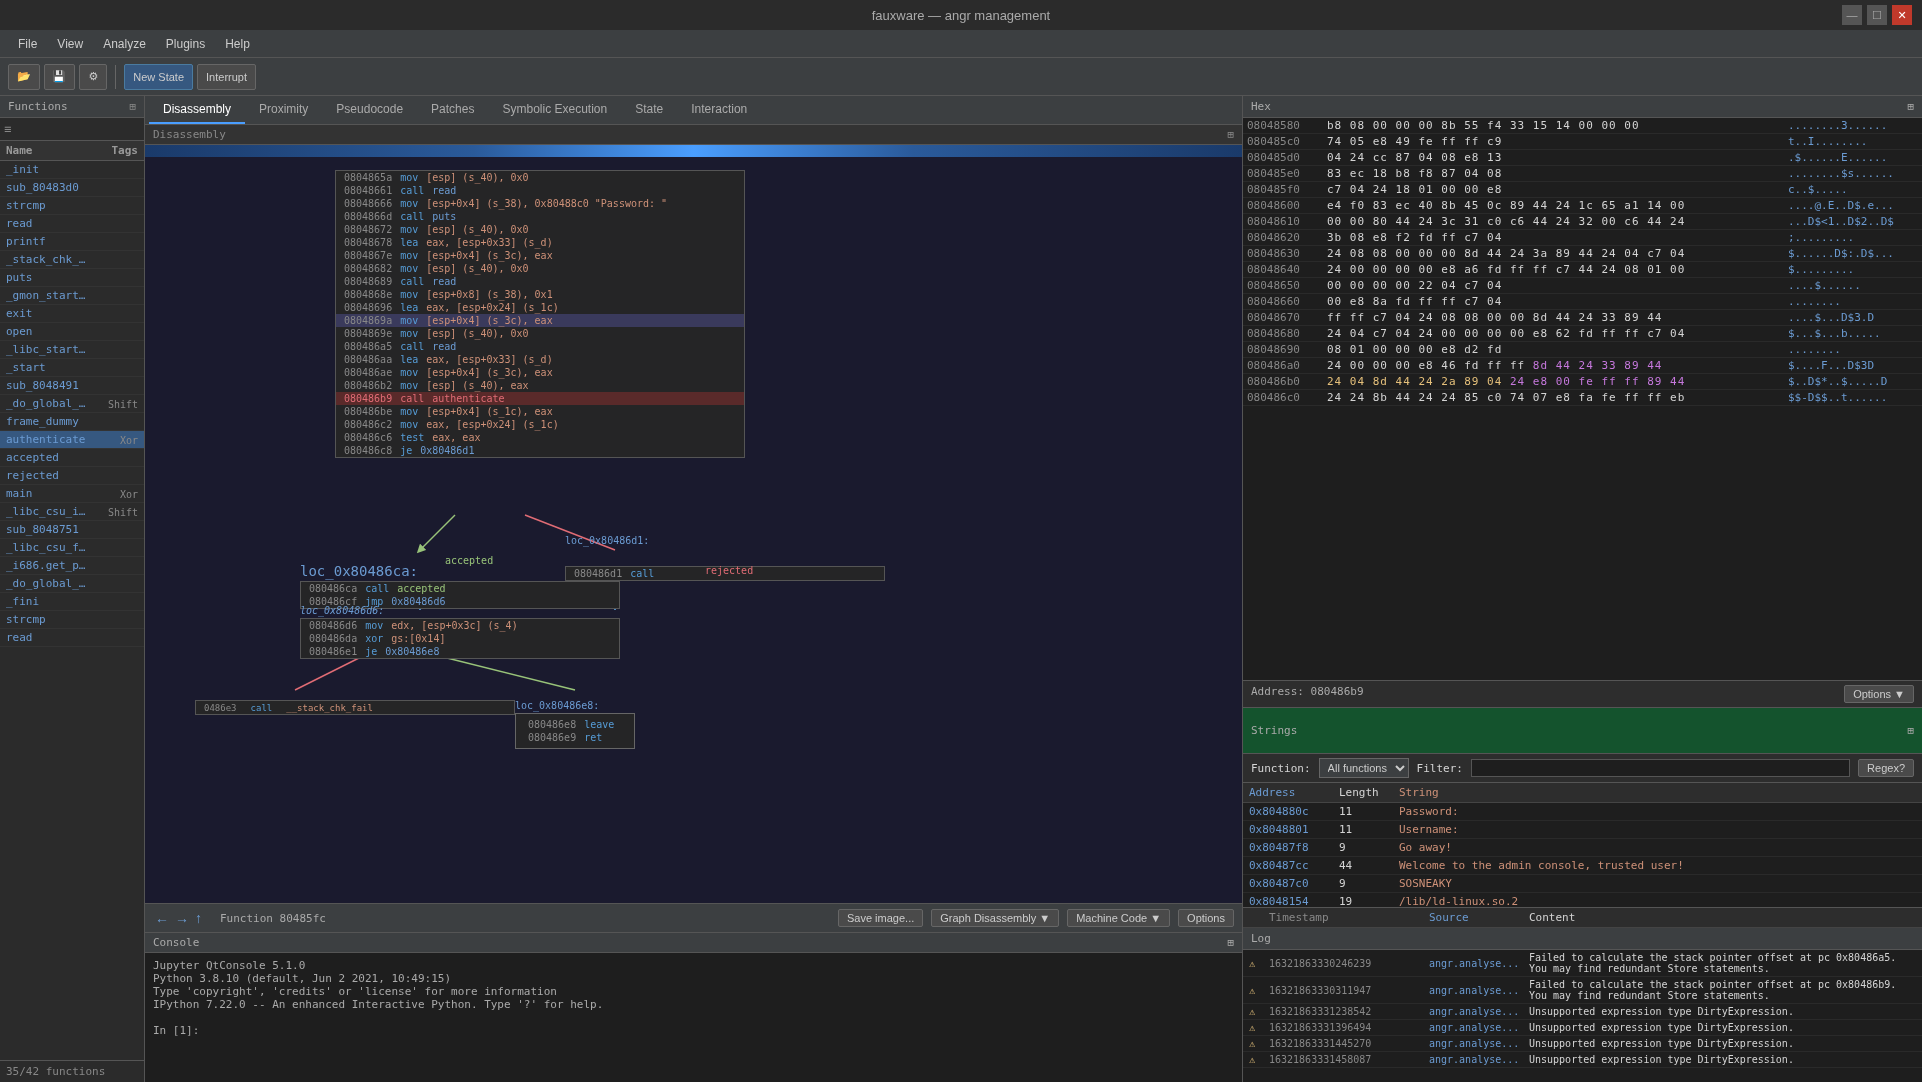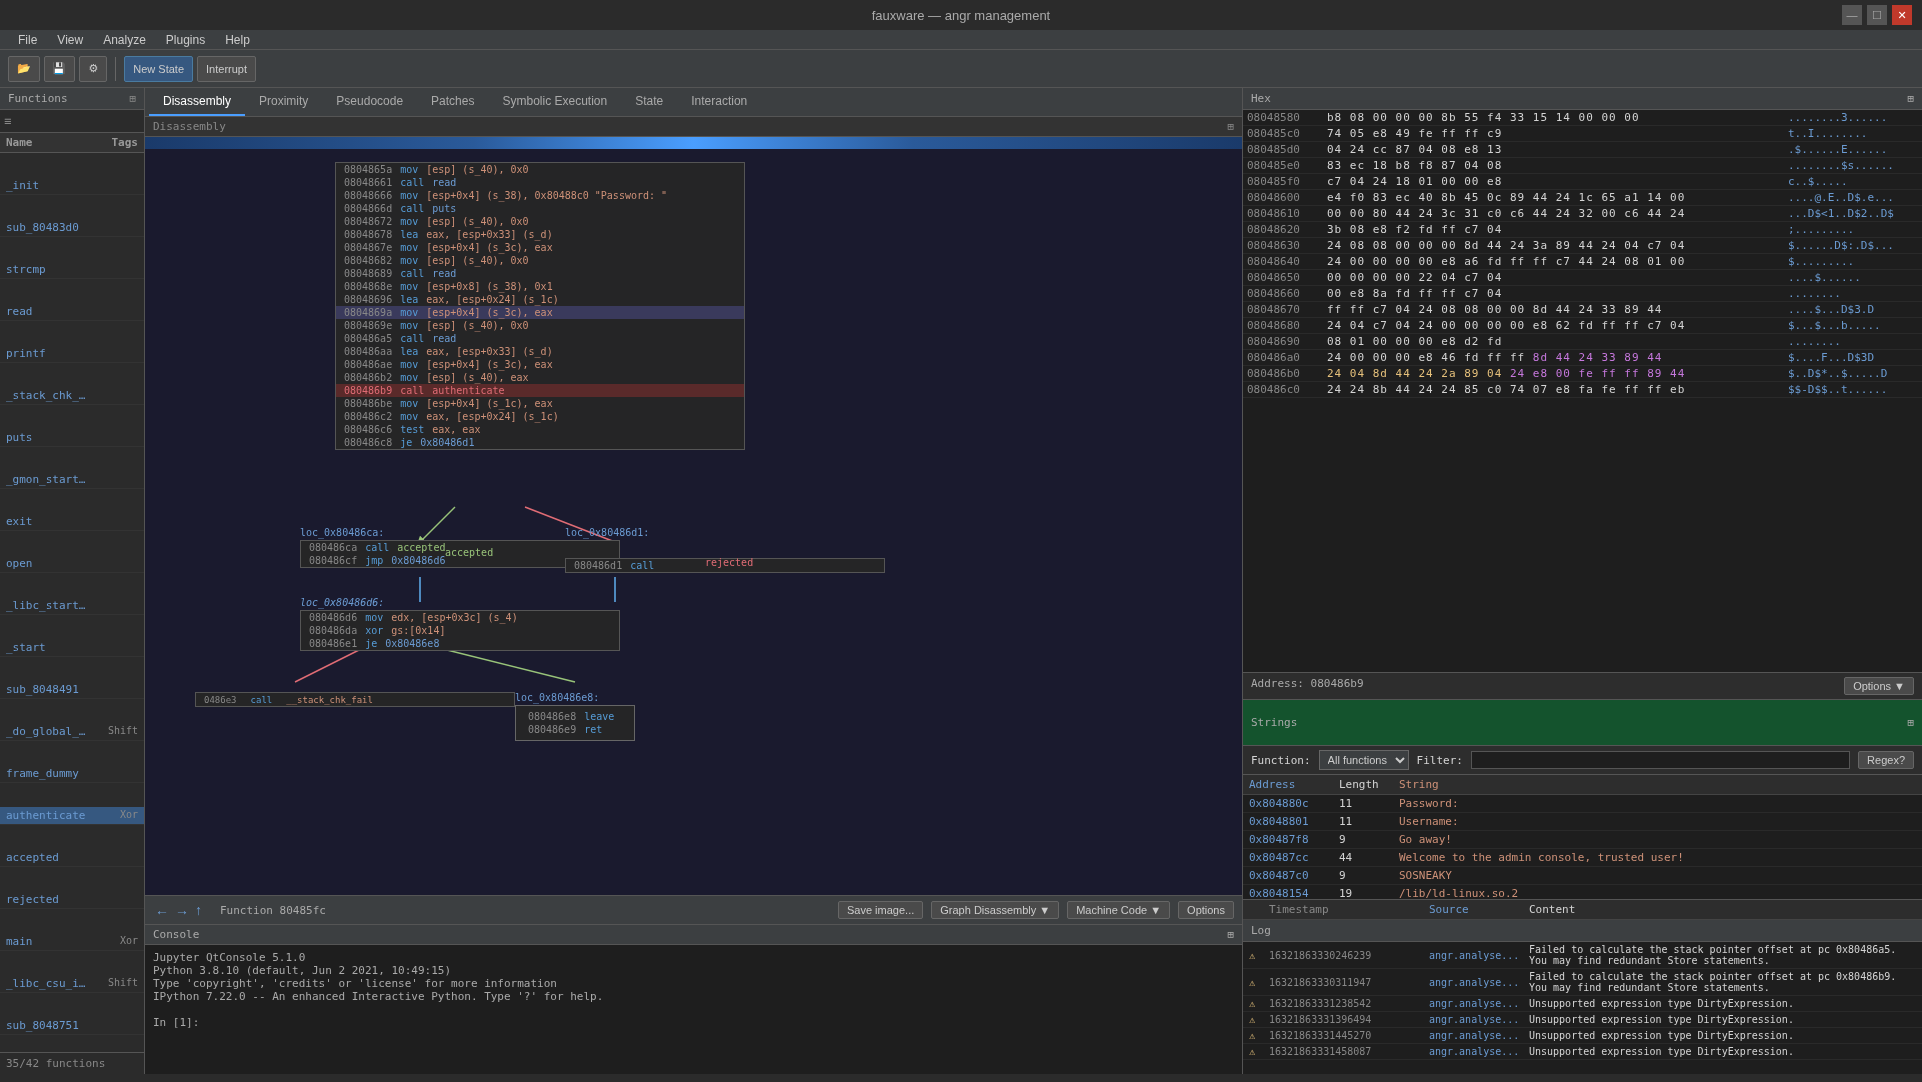--- a/index.html
+++ b/index.html
@@ -1,19 +1,19 @@
 <!DOCTYPE html>
 <html><head>
   <meta charset="utf-8">
   <style>
     * { box-sizing: border-box; margin: 0; padding: 0; }
     body { font-family: 'Consolas', 'Monaco', monospace; font-size: 12px; background: #2b2b2b; color: #d4d4d4; overflow: hidden; width: 1922px; height: 1082px; }
     
     
-    #menubar { background: #3c3f41; height: 20px; display: flex; align-items: center; padding: 0 8px; border-bottom: 1px solid #555; }
+    #menubar { background: #3c3f41; height: 28px; display: flex; align-items: center; padding: 0 8px; border-bottom: 1px solid #555; }
     #menubar .menu-item { padding: 4px 10px; cursor: pointer; color: #ccc; font-size: 12px; font-family: sans-serif; }
     
     
     #titlebar { background: #2b2b2b; height: 30px; display: flex; align-items: center; justify-content: center; color: #aaa; font-size: 13px; font-family: sans-serif; }
     #titlebar .window-controls { position: absolute; right: 10px; top: 5px; display: flex; gap: 5px; }
     #titlebar .win-btn { width: 20px; height: 20px; background: #555; border: none; color: #aaa; cursor: pointer; font-size: 11px; display: flex; align-items: center; justify-content: center; }
     
     
     #toolbar { background: #3c3f41; height: 38px; display: flex; align-items: center; padding: 0 8px; gap: 4px; border-bottom: 1px solid #555; }
     .toolbar-btn { background: #4a4a4a; border: 1px solid #666; color: #ccc; padding: 3px 8px; cursor: pointer; font-size: 11px; font-family: sans-serif; border-radius: 2px; height: 26px; display: flex; align-items: center; gap: 4px; }
@@ -21,21 +21,21 @@
     .toolbar-separator { width: 1px; height: 24px; background: #666; margin: 0 4px; }
     
     
     #main-layout { display: flex; height: calc(1082px - 30px - 28px - 38px); }
     
     
     #functions-panel { width: 145px; background: #2b2b2b; border-right: 1px solid #555; display: flex; flex-direction: column; }
     #functions-header { background: #3c3f41; padding: 4px 8px; font-size: 11px; color: #aaa; border-bottom: 1px solid #555; display: flex; justify-content: space-between; align-items: center; }
     #functions-toolbar { padding: 4px; border-bottom: 1px solid #555; }
     #functions-table { flex: 1; overflow-y: auto; }
-    .func-row { display: flex; padding: 2px 6px; cursor: pointer; border-bottom: 1px solid #333; justify-content: space-between; align-items: flex-start; margin-top: 24px; }
+    .func-row { display: flex; padding: 2px 6px; cursor: pointer; border-bottom: 1px solid #333; justify-content: space-between; align-items: flex-end; }
     .func-row.selected { background: #365880; }
     .func-name { color: #6b9bd2; font-size: 11px; overflow: hidden; text-overflow: ellipsis; white-space: nowrap; max-width: 85px; }
     .func-tag { color: #888; font-size: 10px; }
     .func-header-row { display: flex; padding: 3px 6px; background: #333; border-bottom: 1px solid #555; font-size: 11px; color: #999; font-weight: bold; }
     #functions-footer { padding: 4px 6px; font-size: 11px; color: #888; border-top: 1px solid #555; }
     
     
     #center-area { flex: 1; display: flex; flex-direction: column; overflow: hidden; }
     
     
@@ -319,21 +319,21 @@
           <div class="asm-line"><span class="asm-addr">080486ae</span><span class="asm-mnem">mov</span><span class="asm-ops">[esp+0x4] (s_3c), eax</span></div>
           <div class="asm-line"><span class="asm-addr">080486b2</span><span class="asm-mnem">mov</span><span class="asm-ops">[esp] (s_40), eax</span></div>
           <div class="asm-line asm-call-highlight" style="background:#5a2a2a;"><span class="asm-addr" style="color:#e06c75;">080486b9</span><span class="asm-mnem" style="color:#e06c75;">call</span><span class="asm-ops" style="color:#e06c75;">authenticate</span></div>
           <div class="asm-line"><span class="asm-addr">080486be</span><span class="asm-mnem">mov</span><span class="asm-ops">[esp+0x4] (s_1c), eax</span></div>
           <div class="asm-line"><span class="asm-addr">080486c2</span><span class="asm-mnem">mov</span><span class="asm-ops">eax, [esp+0x24] (s_1c)</span></div>
           <div class="asm-line"><span class="asm-addr">080486c6</span><span class="asm-mnem">test</span><span class="asm-ops">eax, eax</span></div>
           <div class="asm-line"><span class="asm-addr">080486c8</span><span class="asm-mnem">je</span><span class="asm-ops" style="color:#6b9bd2;">0x80486d1</span></div>
         </div>
 
         <div style="position:absolute; top:390px; left:155px;">
-          <div style="font-size:10px; color:#6b9bd2; margin-bottom:2px;">loc_0x80486ca:</div>
+          <div style="font-size:14px; color:#6b9bd2; margin-bottom:2px;margin-top:28px;">loc_0x80486ca:</div>
           <div class="asm-block" style="width:200px;">
             <div class="asm-line"><span class="asm-addr">080486ca</span><span class="asm-mnem">call</span><span class="asm-ops" style="color:#98c379;">accepted</span></div>
             <div class="asm-line"><span class="asm-addr">080486cf</span><span class="asm-mnem">jmp</span><span class="asm-ops" style="color:#6b9bd2;">0x80486d6</span></div>
           </div>
         </div>
 
         <div style="position:absolute; top:410px; left:300px; font-size:10px; color:#98c379;">accepted</div>
 
         <div style="position:absolute; top:390px; left:420px;">
           <div style="font-size:10px; color:#6b9bd2; margin-bottom:20px;">loc_0x80486d1:</div>

